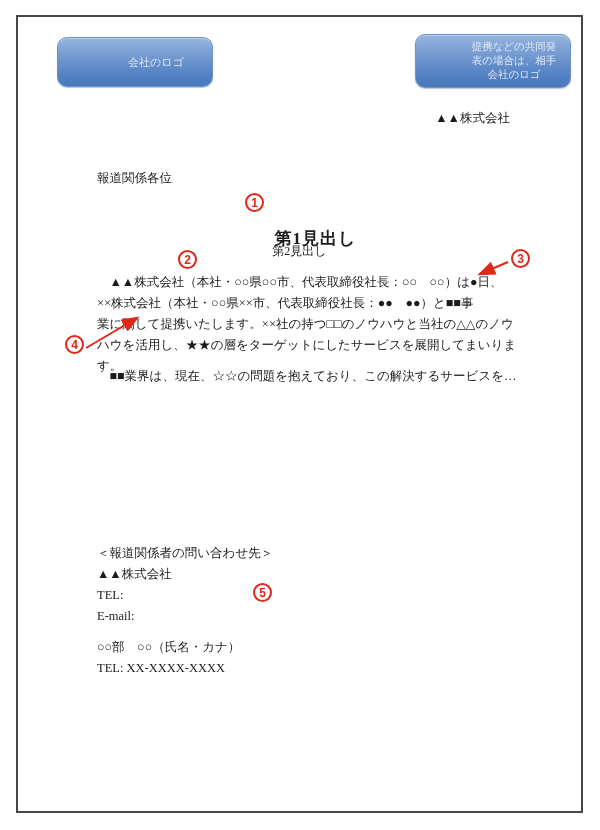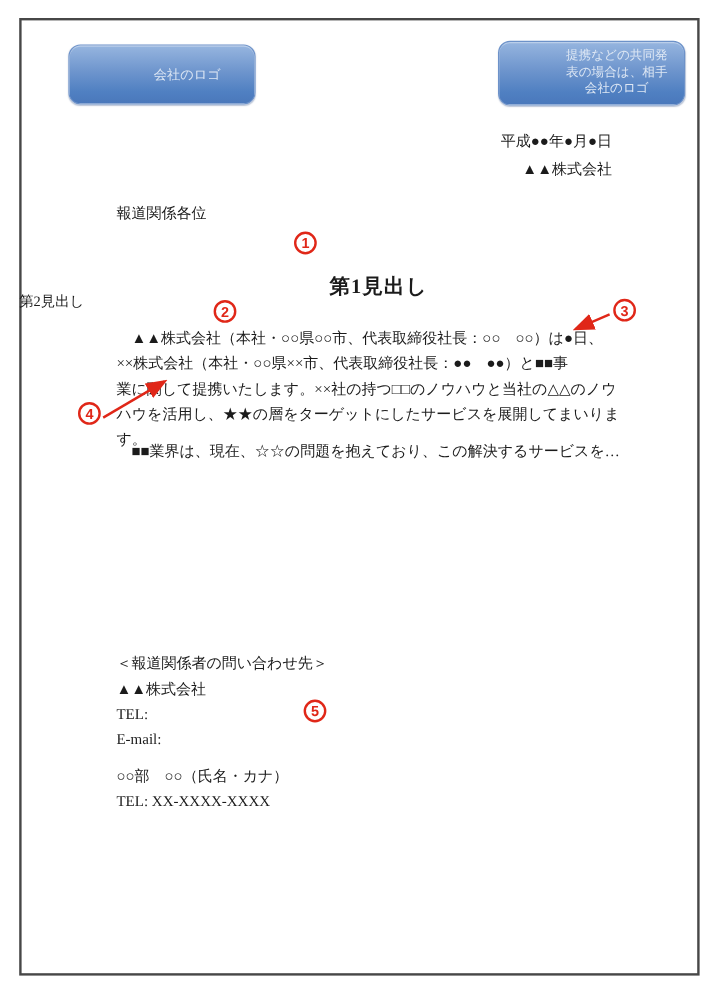--- a/index.html
+++ b/index.html
@@ -26,21 +26,21 @@
     padding-left:42px;
   }
   .logo-left  { left:57px;  top:37px; width:112px; height:48px; font-size:11px; }
   .logo-right { left:415px; top:34px; width:112px; height:52px; font-size:10.5px; line-height:1.32; white-space:pre-line; }
 
   .date-block { position:absolute; right:90px; top:107px; text-align:right; font-size:12.5px; line-height:23px; }
 
   .salutation { position:absolute; left:97px; top:170px; font-size:12.5px; }
 
   .h1 { position:absolute; left:16px; top:211px; width:567px; margin:16px; text-align:center; font-size:17px; font-weight:bold; letter-spacing:1px; }
-  .h2 { position:absolute; left:16px; top:243px; width:567px; font-size:12px; }
+  .h2 { position:absolute; left:16px; top:243px; width:567px; text-align:center; font-size:12px; }
 
   .para {
     position:absolute; left:97px; width:436px;
     font-size:12.5px; line-height:21px; white-space:pre-line;
   }
   .p1 { top:272px; }
   .p2 { top:366px; }
 
   .contact { position:absolute; left:97px; top:543px; font-size:12.5px; line-height:21px; }
   .contact .gap { height:10px; }
@@ -72,21 +72,20 @@
     <span>会社のロゴ</span>
   </div>
 
   <div class="logo logo-right">
     <span>提携などの共同発
 表の場合は、相手
 会社のロゴ</span>
   </div>
 
   <div class="date-block">
-    <div>平成●●年●月●日</div>
     <div>▲▲株式会社</div>
   </div>
 
   <div class="salutation">報道関係各位</div>
 
   <div class="circ c1">1</div>
   <h1 class="h1">第1見出し</h1>
   <div class="h2">第2見出し</div>
   <div class="circ c2">2</div>
   <div class="circ c3">3</div>

